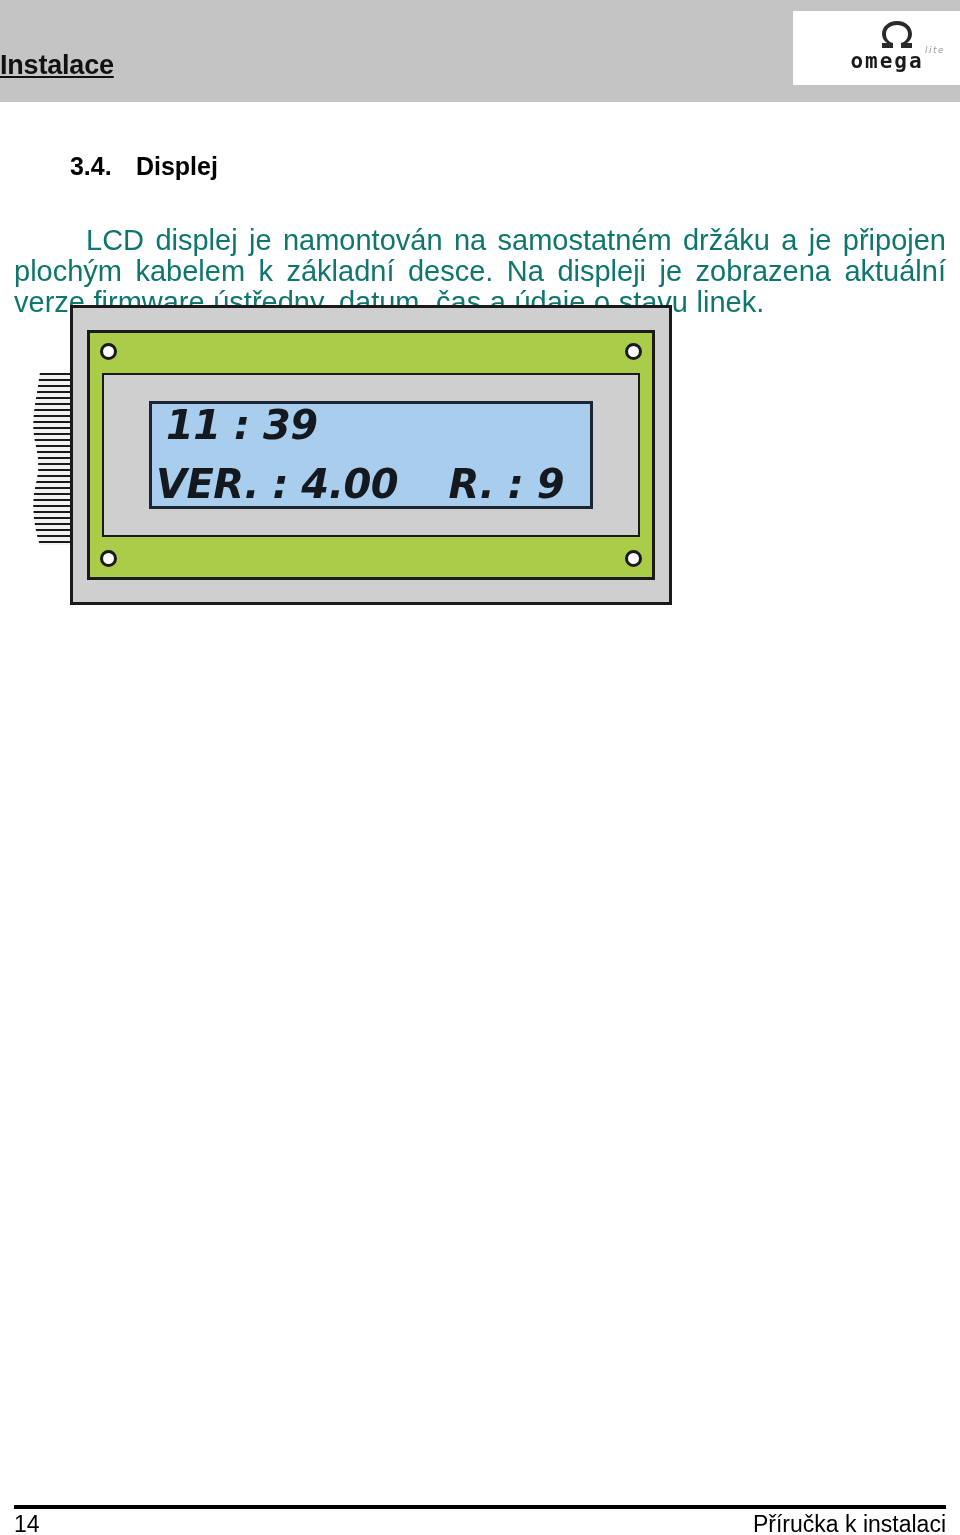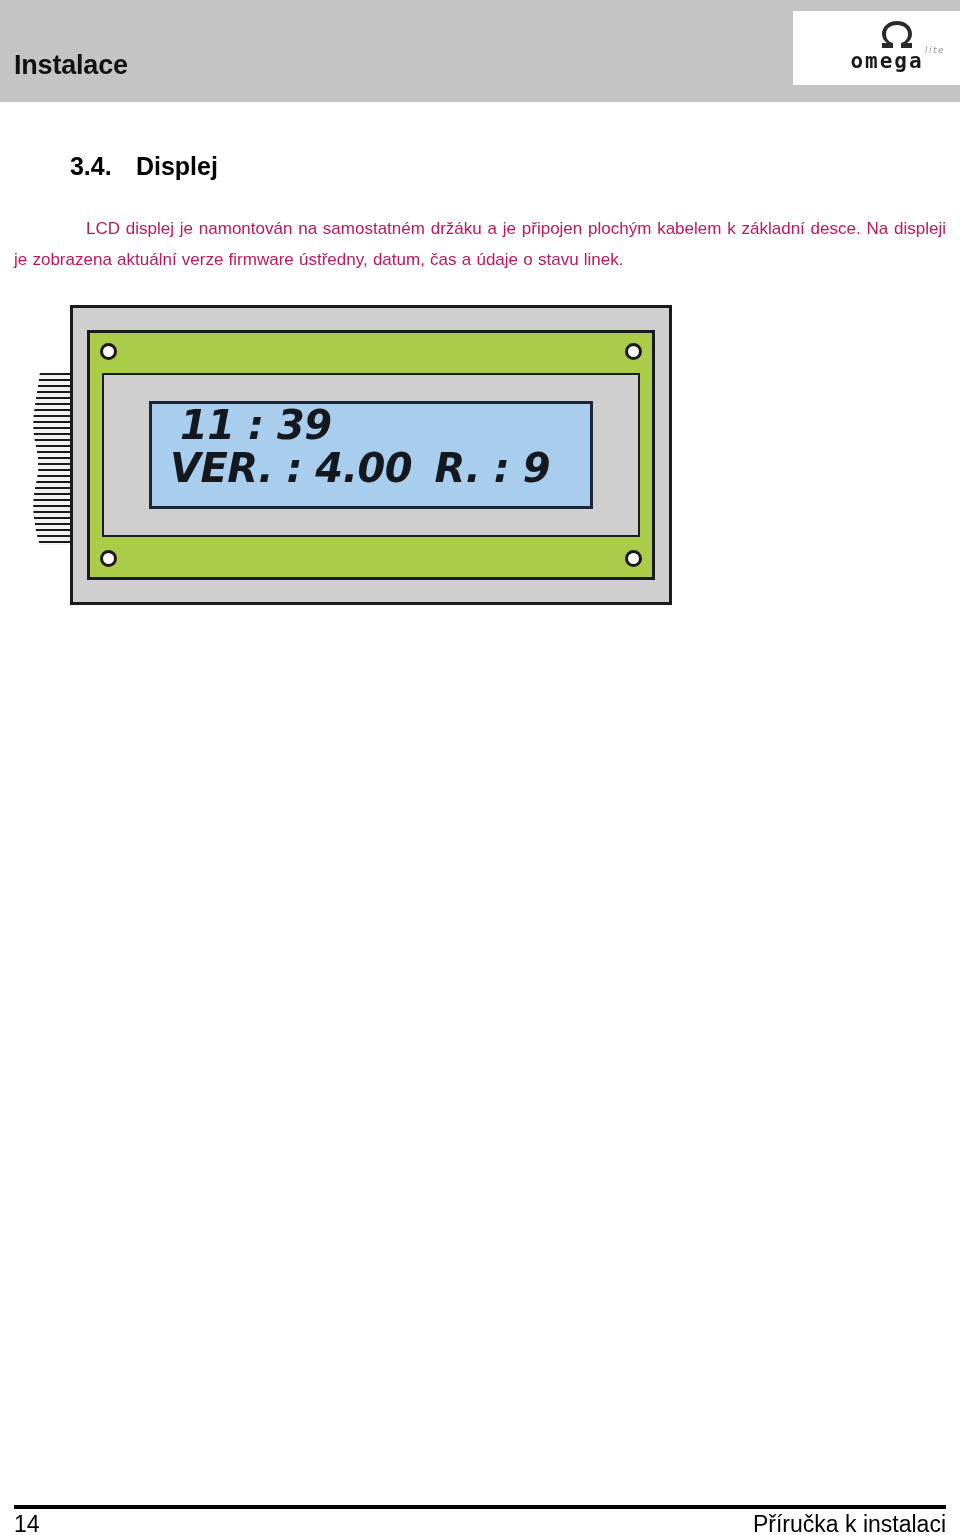--- a/index.html
+++ b/index.html
@@ -20,27 +20,28 @@
   .header-band {
     position: absolute;
     left: 0;
     top: 0;
     width: 960px;
     height: 102px;
     background: #c4c4c4;
   }
   .header-title {
     position: absolute;
-    left: 14px;
+    left: 0;
     top: 52px;
     font-size: 27px;
     font-weight: bold;
     letter-spacing: -0.2px;
     line-height: 1;
     color: #111111;
+    text-decoration: underline;
   }
   .logo-box {
     position: absolute;
     left: 793px;
     top: 11px;
     width: 152px;
     height: 74px;
     background: #ffffff;
     overflow: hidden;
     padding-left: 28px;
@@ -94,25 +95,25 @@
     color: #000000;
   }
   .section-heading .num { display: inline-block; min-width: 66px; margin-left: 42px; }
 
   
   .body-paragraph {
     position: absolute;
     left: 14px;
     top: 196px;
     width: 932px;
-    font-size: 17px;
+    font-size: 29px;
     line-height: 31px;
     text-align: justify;
     text-indent: 72px;
-    color: #be185d;
+    color: #0f766e;
     word-spacing: 0.5px;
   }
 
   
   .figure {
     position: absolute;
     left: 12px;
     top: 300px;
     width: 690px;
     height: 320px;
@@ -219,22 +220,22 @@
     position: absolute;
     left: 45px;
     top: 26px;
     right: 45px;
     bottom: 26px;
     background: #a9cdec;
     border: 3px solid #1b2536;
     box-sizing: border-box;
     display: flex;
     flex-direction: column;
-    justify-content: flex-start;
-    padding: 0 14px;
+    justify-content: space-between;
+    padding: 0 0;
   }
   .lcd-row {
     display: flex;
     justify-content: space-between;
     align-items: baseline;
     font-family: "DejaVu Sans", sans-serif;
     font-weight: bold;
     font-style: italic;
     font-size: 40px;
     letter-spacing: -0.5px;

